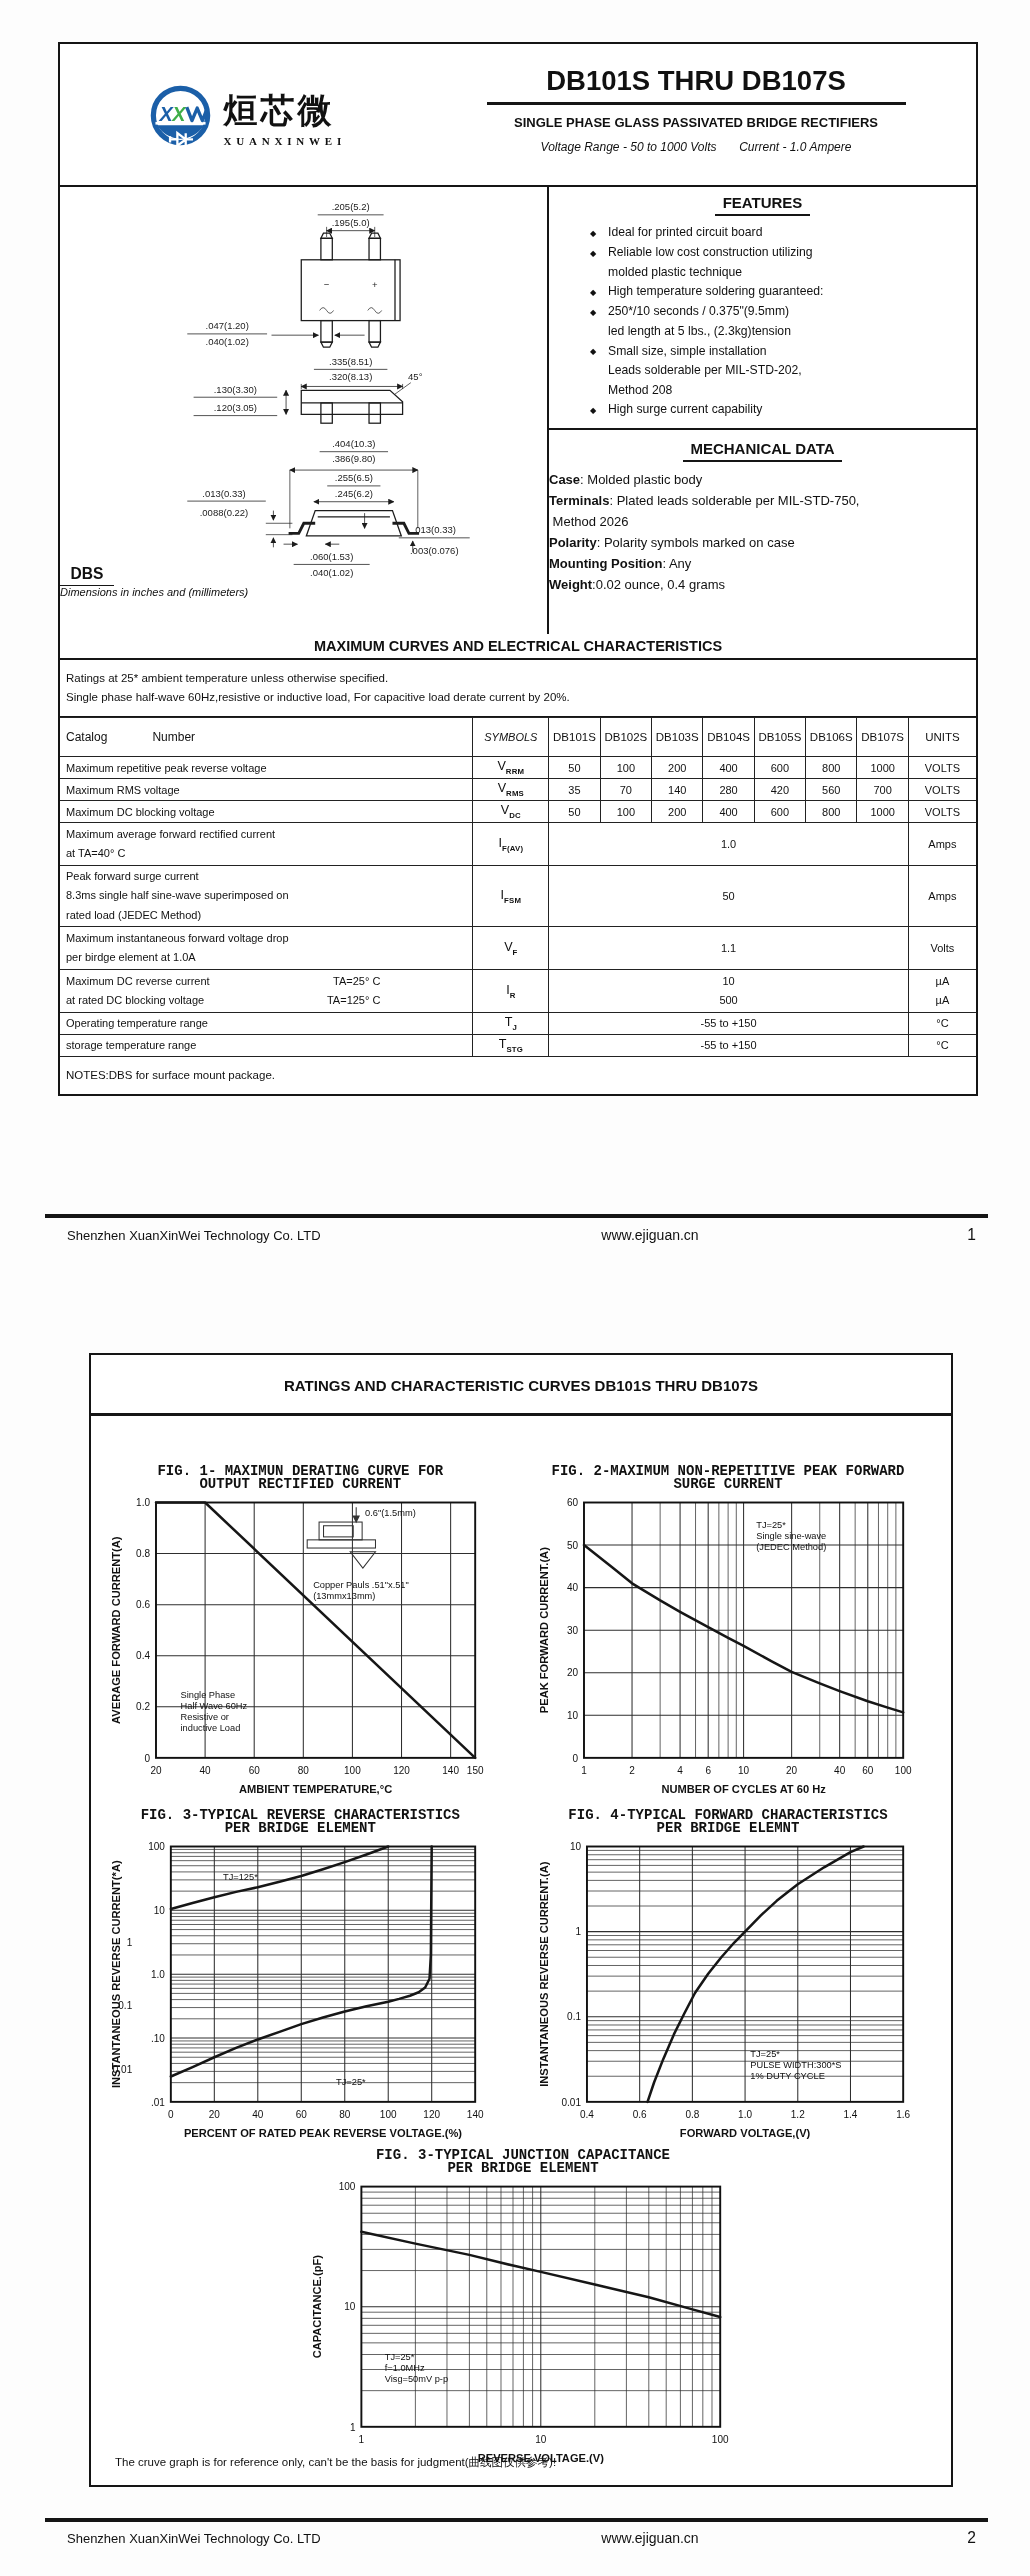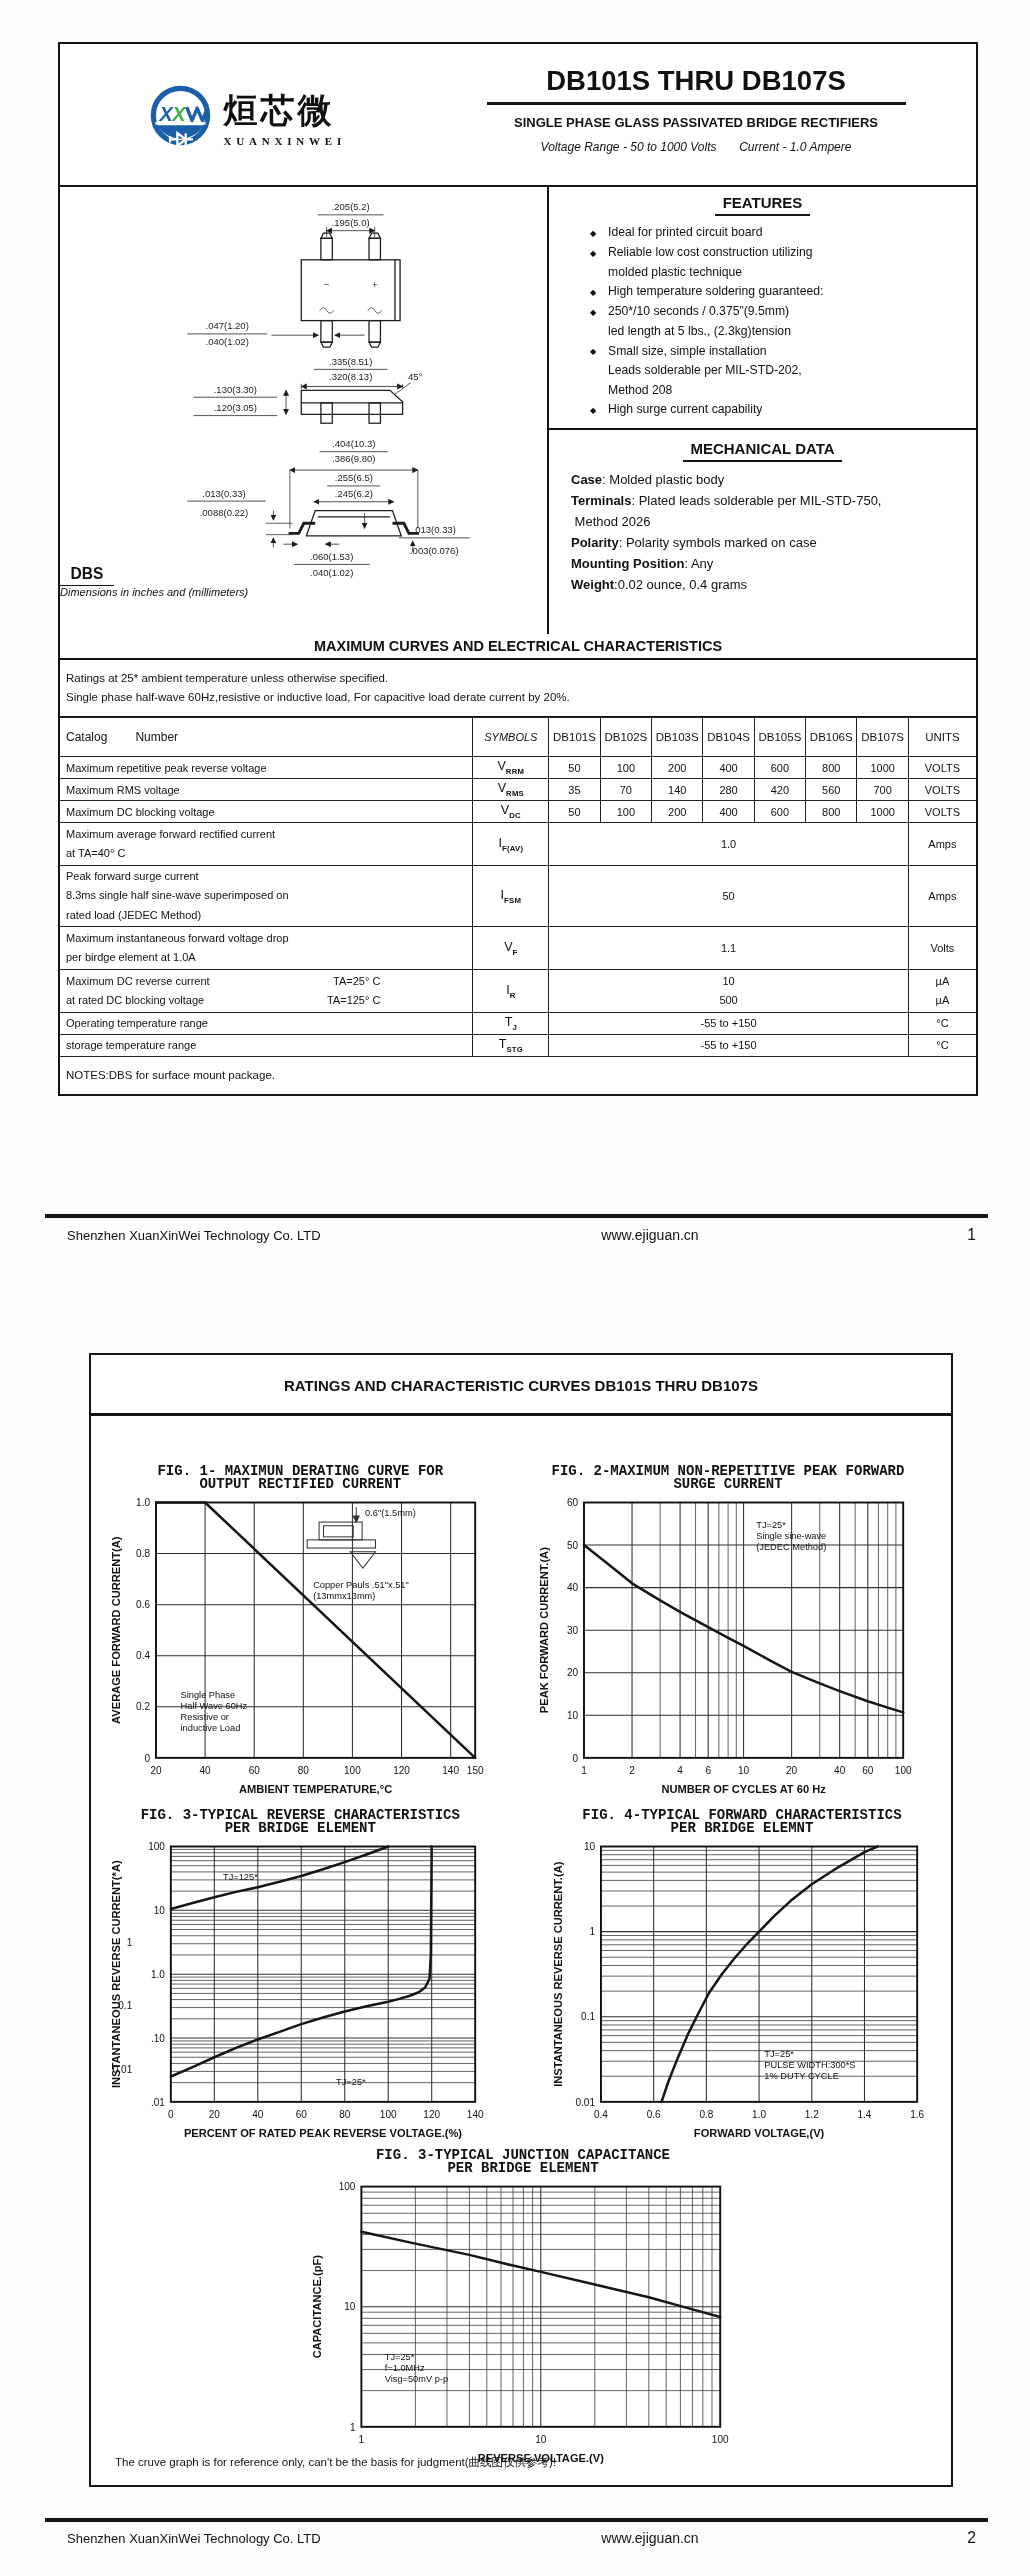--- a/index.html
+++ b/index.html
@@ -28,33 +28,33 @@
   .pkg-caption { font-style:italic; font-size:11px; margin-top:0px; }
   #right-col { flex:1; }
   #features { height:243px; border-bottom:2.2px solid #151515; padding-top:7.4px; }
   .sec-title { text-align:center; font-size:15px; font-weight:bold; margin-bottom:7.4px;}
   .sec-title span { display:inline-block; border-bottom:2.2px solid #151515; padding:0 7.4px 2.2px 7.4px; }
   .feat-list { padding-left:41px; font-size:12.2px; line-height:19.3px; }
   .feat-item { display:flex; }
   .feat-bullet { width:18px; font-size:8.2px; padding-top:0.7px; }
   .feat-cont { padding-left:18px; }
   #mech { padding-top:10.4px; }
-  .mech-lines { padding-left:22px; font-size:13px; line-height:21px; }
+  .mech-lines { font-size:13px; line-height:21px; }
   .mech-lines b { font-weight:bold; }
 
   #tbl-titlebar { height:26px; border-bottom:2.2px solid #151515; text-align:center; font-size:14.5px; font-weight:bold; padding-top:3.7px; }
   #tbl-notes { height:57px; border-bottom:1.5px solid #151515; font-size:11.5px; line-height:18.5px; padding:9px 0 0 6px; }
 
   table.ratings { width:100%; border-collapse:collapse; font-size:11px; }
   table.ratings td, table.ratings th { border:1.5px solid #222; padding:1.5px 3px; text-align:center; vertical-align:middle; }
   table.ratings tr > td:first-child, table.ratings tr > th:first-child { border-left:none; text-align:left; padding-left:6px; }
   table.ratings tr > td:last-child, table.ratings tr > th:last-child { border-right:none; }
   table.ratings thead th { height:39px; font-weight:normal; }
   th.cathdr { font-size:12px; }
-  th.cathdr .cat2 { display:inline-block; margin-left:28px; }
+  th.cathdr .cat2 { display:inline-block; margin-left:45px; }
   .sym-hdr { font-style:italic; font-size:11px; }
   .part-hdr { font-weight:bold; font-size:11.5px; }
   .units-hdr { font-weight:bold; font-size:11.5px; }
   td.symcell { font-size:12.6px; }
   td.symcell sub { font-size:7.8px; font-weight:bold; letter-spacing:0.2px; }
   .row-h1 td { height:22px; }
   .lbl-flex { display:flex; justify-content:space-between; padding-right:89px; line-height:19.3px;}
   .twoLine div { line-height:19.3px; }
   #tbl-footnote { font-size:11.5px; padding:12px 0 0 6px; }
 
@@ -557,21 +557,21 @@
         <text x="34" y="147.55710186448806" text-anchor="end" font-size="13.5" fill="#111">1</text>
         <text x="34" y="233.5571018644881" text-anchor="end" font-size="13.5" fill="#111">0.1</text>
         <text x="34" y="319.55710186448806" text-anchor="end" font-size="13.5" fill="#111">0.01</text>
         <text x="291" y="406" text-anchor="middle" font-size="15" fill="#111" font-weight="bold">PERCENT OF RATED PEAK REVERSE VOLTAGE.(%)</text>
         <text x="18" y="186" text-anchor="middle" font-size="15" fill="#111" font-weight="bold" transform="rotate(-90 18 186)">INSTANTANEOUS REVERSE CURRENT(*A)</text>
         <path d="M86.0,98.2 L115.3,90.2 L144.6,82.4 L173.9,75.1 L203.1,68.9 L232.4,61.5 L261.7,53.7 L291.0,44.7 L320.3,35.0 L349.6,24.7 L378.9,14.0" fill="none" stroke="#161616" stroke-width="3.4" stroke-linejoin="round" stroke-linecap="round"></path>
         <path d="M86.0,323.8 L115.3,311.2 L144.6,297.9 L173.9,285.3 L203.1,273.9 L232.4,263.7 L261.7,253.3 L291.0,244.3 L320.3,236.3 L349.6,229.1 L378.9,223.1 L393.5,219.3 L408.1,215.0 L419.9,210.4 L428.6,203.9 L434.5,192.1 L436.3,160.1 L437.4,14.0" fill="none" stroke="#161616" stroke-width="3.4" stroke-linejoin="round" stroke-linecap="round"></path>
         <text x="156.28571428571428" y="58.967572094109016" text-anchor="start" font-size="12.5" fill="#111"><tspan x="156.28571428571428" dy="0">TJ=125*</tspan></text>
         <text x="308.57142857142856" y="335.0232313573408" text-anchor="start" font-size="12.5" fill="#111"><tspan x="308.57142857142856" dy="0">TJ=25*</tspan></text>
       </svg></div>
-  <div class="fig" id="f4" style="left:458px;top:454px;width:386px"><div class="fig-title">
+  <div class="fig" id="f4" style="left:444px;top:454px;width:386px"><div class="fig-title">
         <div>FIG. 4-TYPICAL FORWARD CHARACTERISTICS</div>
         <div>PER BRIDGE ELEMNT</div>
       </div><svg viewBox="0 0 520 420" width="386" height="312">
         <line x1="70" y1="323.48189383053017" x2="496" y2="323.48189383053017" stroke="#2e2e2e" stroke-width="1"></line>
         <line x1="70" y1="303.2900961254787" x2="496" y2="303.2900961254787" stroke="#2e2e2e" stroke-width="1"></line>
         <line x1="70" y1="288.9637876610603" x2="496" y2="288.9637876610603" stroke="#2e2e2e" stroke-width="1"></line>
         <line x1="70" y1="277.8514395028032" x2="496" y2="277.8514395028032" stroke="#2e2e2e" stroke-width="1"></line>
         <line x1="70" y1="268.77198995600884" x2="496" y2="268.77198995600884" stroke="#2e2e2e" stroke-width="1"></line>
         <line x1="70" y1="261.0954247450319" x2="496" y2="261.0954247450319" stroke="#2e2e2e" stroke-width="1"></line>
         <line x1="70" y1="254.44568149159045" x2="496" y2="254.44568149159045" stroke="#2e2e2e" stroke-width="1"></line>

